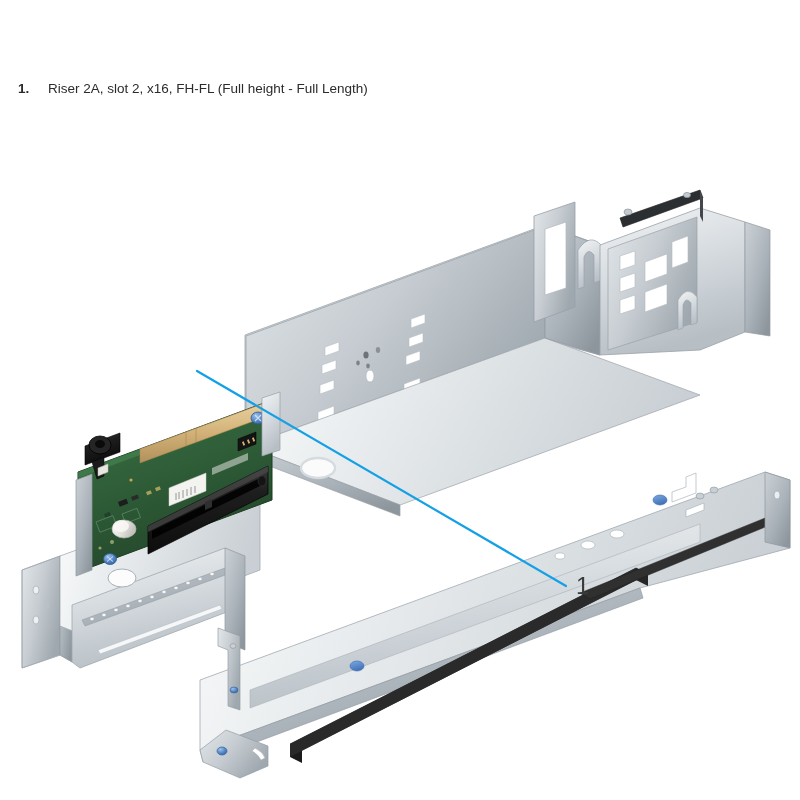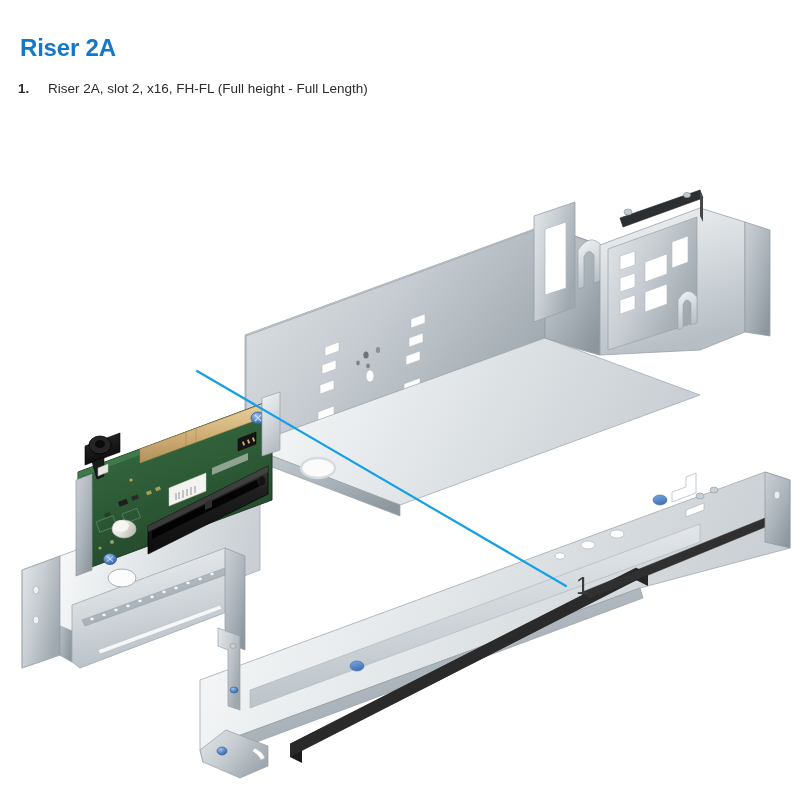--- a/index.html
+++ b/index.html
@@ -45,21 +45,20 @@
     left:576px;top:572px;
     font-size:24px;color:#3a3a3a;
     font-family:"Liberation Sans", sans-serif;
   }
 </style>
 </head>
 <body>
 
 <div id="page">
 
-  <h1 class="page-title">Riser 2A</h1>
 
   <div class="caption-row">
     <span class="caption-num">1.</span>
     <span class="caption-text">Riser 2A, slot 2, x16, FH-FL (Full height - Full Length)</span>
   </div>
 
   <div class="divider"></div>
 
   <div class="figure">
     <svg viewBox="0 0 800 650" xmlns="http://www.w3.org/2000/svg">

